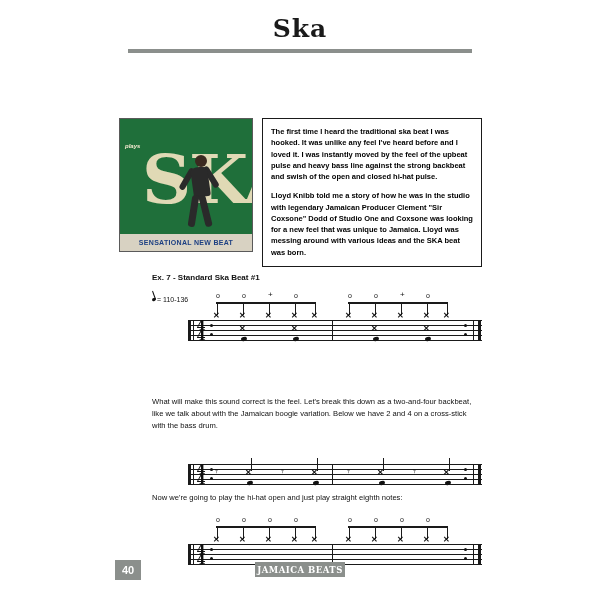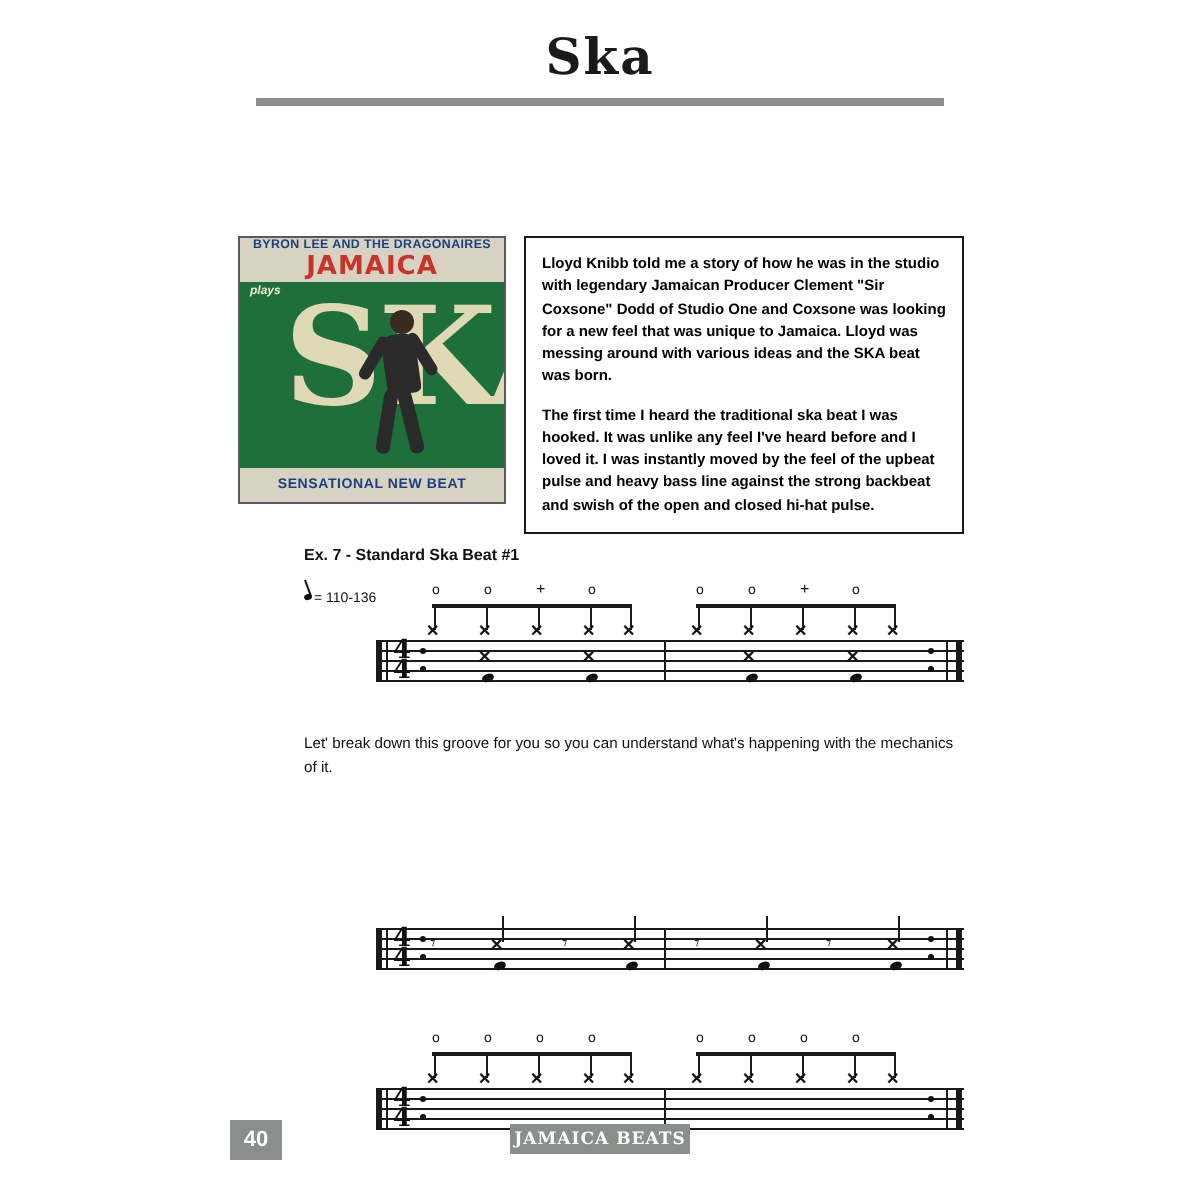--- a/index.html
+++ b/index.html
@@ -354,42 +354,38 @@
 
 <div class="page">
 
   <div class="header">
     <div class="header-title">Ska</div>
   </div>
   <div class="header-rule"></div>
 
 
   <div class="album">
-    <div class="album-top">
-      <div class="album-artist">BYRON LEE AND THE DRAGONAIRES</div>
-      <div class="album-word">JAMAICA</div>
-    </div>
     <div class="album-plays">plays</div>
     <div class="album-ska">SKA</div>
     <div class="album-figure">
       <div class="armL"></div>
       <div class="armR"></div>
       <div class="torso"></div>
       <div class="head"></div>
       <div class="legL"></div>
       <div class="legR"></div>
     </div>
     <div class="album-bottom">
       <div class="album-tagline">SENSATIONAL NEW BEAT</div>
     </div>
   </div>
 
   <div class="quotebox">
+    <p>The first time I heard the traditional ska beat I was hooked. It was unlike any feel I've heard before and I loved it. I was instantly moved by the feel of the upbeat pulse and heavy bass line against the strong backbeat and swish of the open and closed hi-hat pulse.</p>
     <p>Lloyd Knibb told me a story of how he was in the studio with legendary Jamaican Producer Clement "Sir Coxsone" Dodd of Studio One and Coxsone was looking for a new feel that was unique to Jamaica. Lloyd was messing around with various ideas and the SKA beat was born.</p>
-    <p>The first time I heard the traditional ska beat I was hooked. It was unlike any feel I've heard before and I loved it. I was instantly moved by the feel of the upbeat pulse and heavy bass line against the strong backbeat and swish of the open and closed hi-hat pulse.</p>
   </div>
 
   <div class="ex-caption" style="top:273px; left:152px;">Ex. 7 - Standard Ska Beat #1</div>
 
   <div class="tempo" style="top:296px; left:152px;">
     <span class="notehead"></span><span>= 110-136</span>
   </div>
 
   <div class="staff-wrap" style="top:292px; left:188px; width:294px; height:50px;">
     <div class="staff">
@@ -455,22 +451,22 @@
       <div class="barline" style="left:144px; top:28px; height:21px;"></div>
       <div class="repeat-dots" style="left:276px; top:32px;">
           <span></span>
           <span></span>
         </div>
       <div class="barline" style="left:285px; top:28px; height:21px;"></div>
       <div class="barline thick" style="left:290px; top:28px; height:21px;"></div>
     </div>
   </div>
 
-  <div class="para" style="top:366px;">Let' break down this groove for you so you can understand what's happening with the mechanics of it.</div>
-
+
+  <div class="para" style="top:396px;">What will make this sound correct is the feel. Let's break this down as a two-and-four backbeat, like we talk about with the Jamaican boogie variation. Below we have 2 and 4 on a cross-stick with the bass drum.</div>
 
   <div class="staff-wrap" style="top:440px; left:188px; width:294px; height:46px;">
     <div class="staff">
       <div class="staff-line" style="top:24px;"></div>
       <div class="staff-line" style="top:29px;"></div>
       <div class="staff-line" style="top:34px;"></div>
       <div class="staff-line" style="top:39px;"></div>
       <div class="staff-line" style="top:44px;"></div>
 
       <div class="rest" style="left:27px; top:26px;">𝄾</div>
@@ -504,20 +500,21 @@
       <div class="barline" style="left:144px; top:24px; height:21px;"></div>
       <div class="repeat-dots" style="left:276px; top:28px;">
           <span></span>
           <span></span>
         </div>
       <div class="barline" style="left:285px; top:24px; height:21px;"></div>
       <div class="barline thick" style="left:290px; top:24px; height:21px;"></div>
     </div>
   </div>
 
+  <div class="para" style="top:492px;">Now we're going to play the hi-hat open and just play straight eighth notes:</div>
 
   <div class="staff-wrap" style="top:512px; left:188px; width:294px; height:48px;">
     <div class="staff">
       <div class="o-mark" style="left:28px; top:4px;">o</div>
       <div class="o-mark" style="left:54px; top:4px;">o</div>
       <div class="o-mark" style="left:80px; top:4px;">o</div>
       <div class="o-mark" style="left:106px; top:4px;">o</div>
       <div class="o-mark" style="left:160px; top:4px;">o</div>
       <div class="o-mark" style="left:186px; top:4px;">o</div>
       <div class="o-mark" style="left:212px; top:4px;">o</div>

